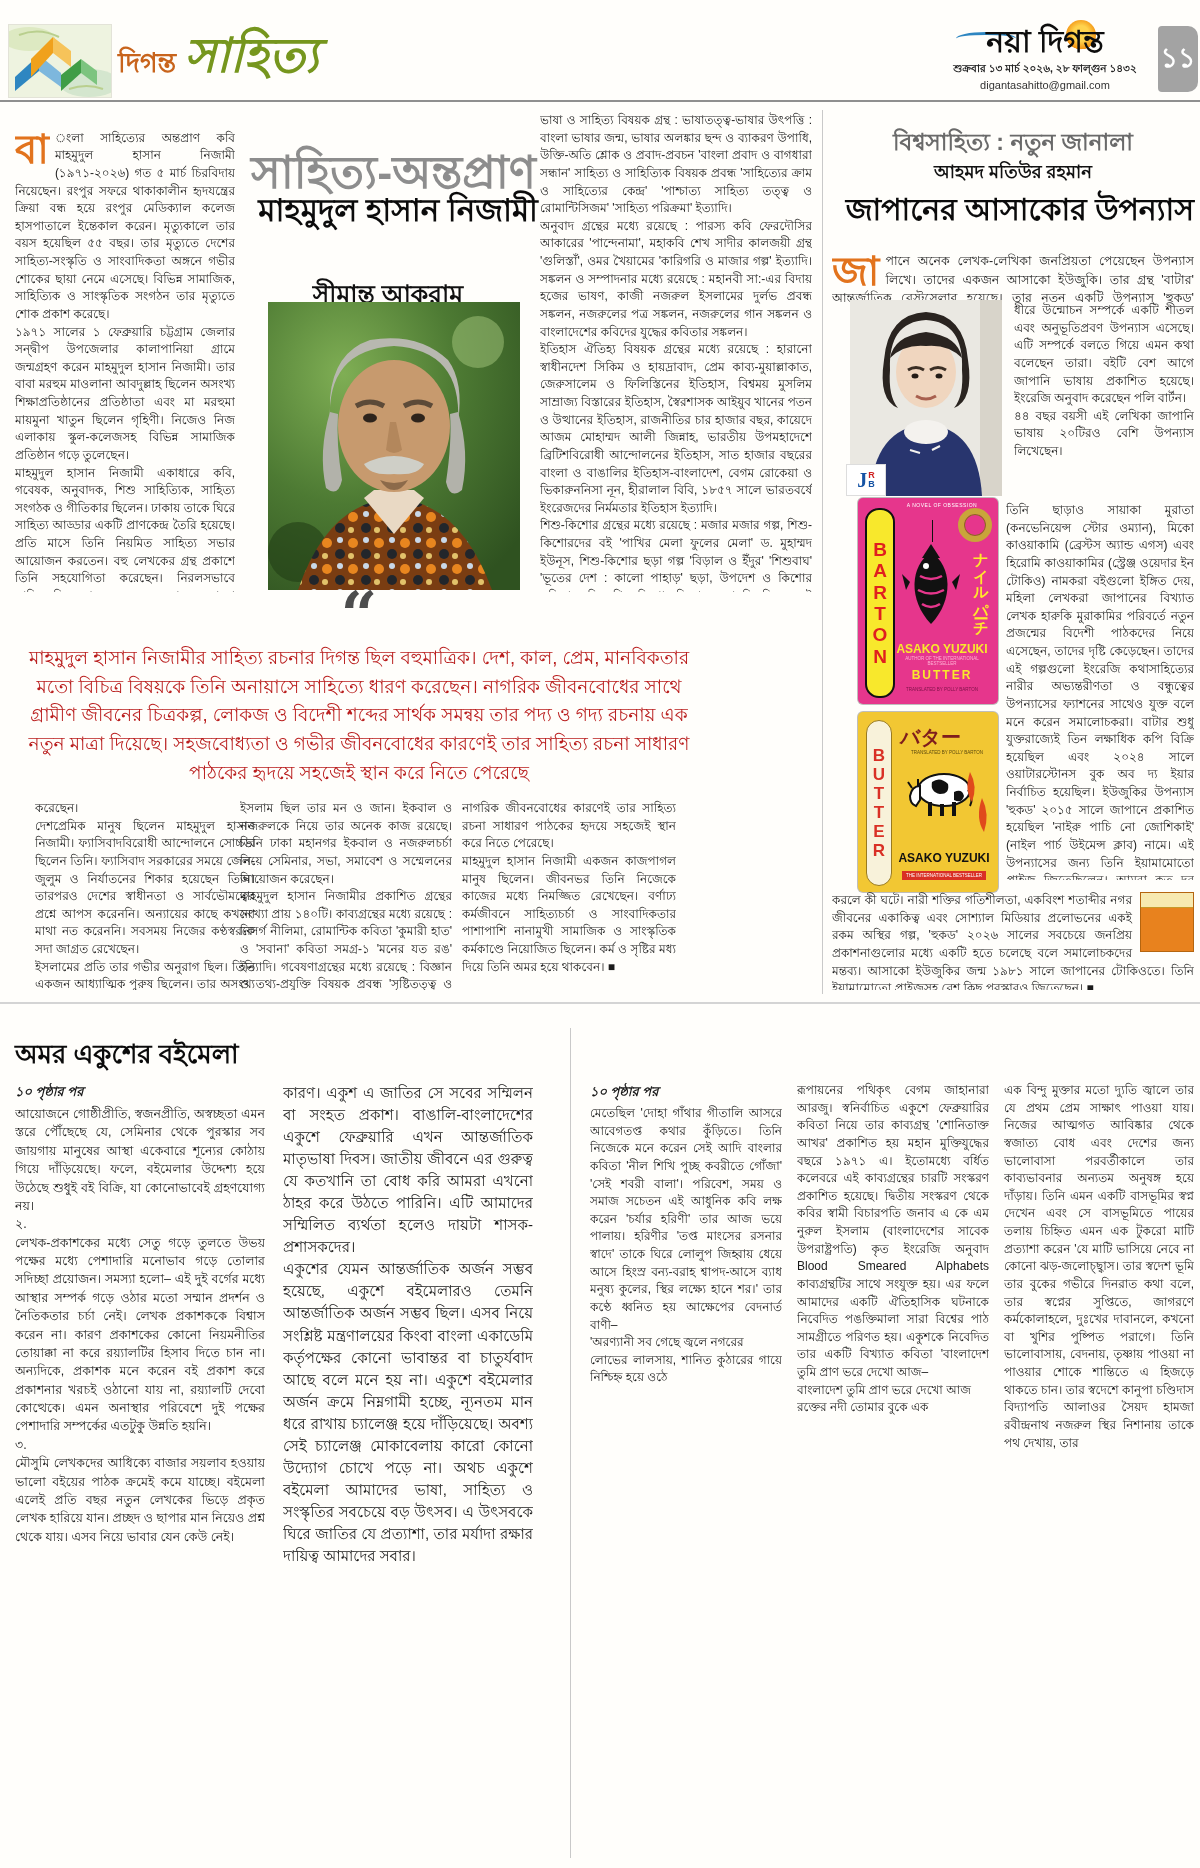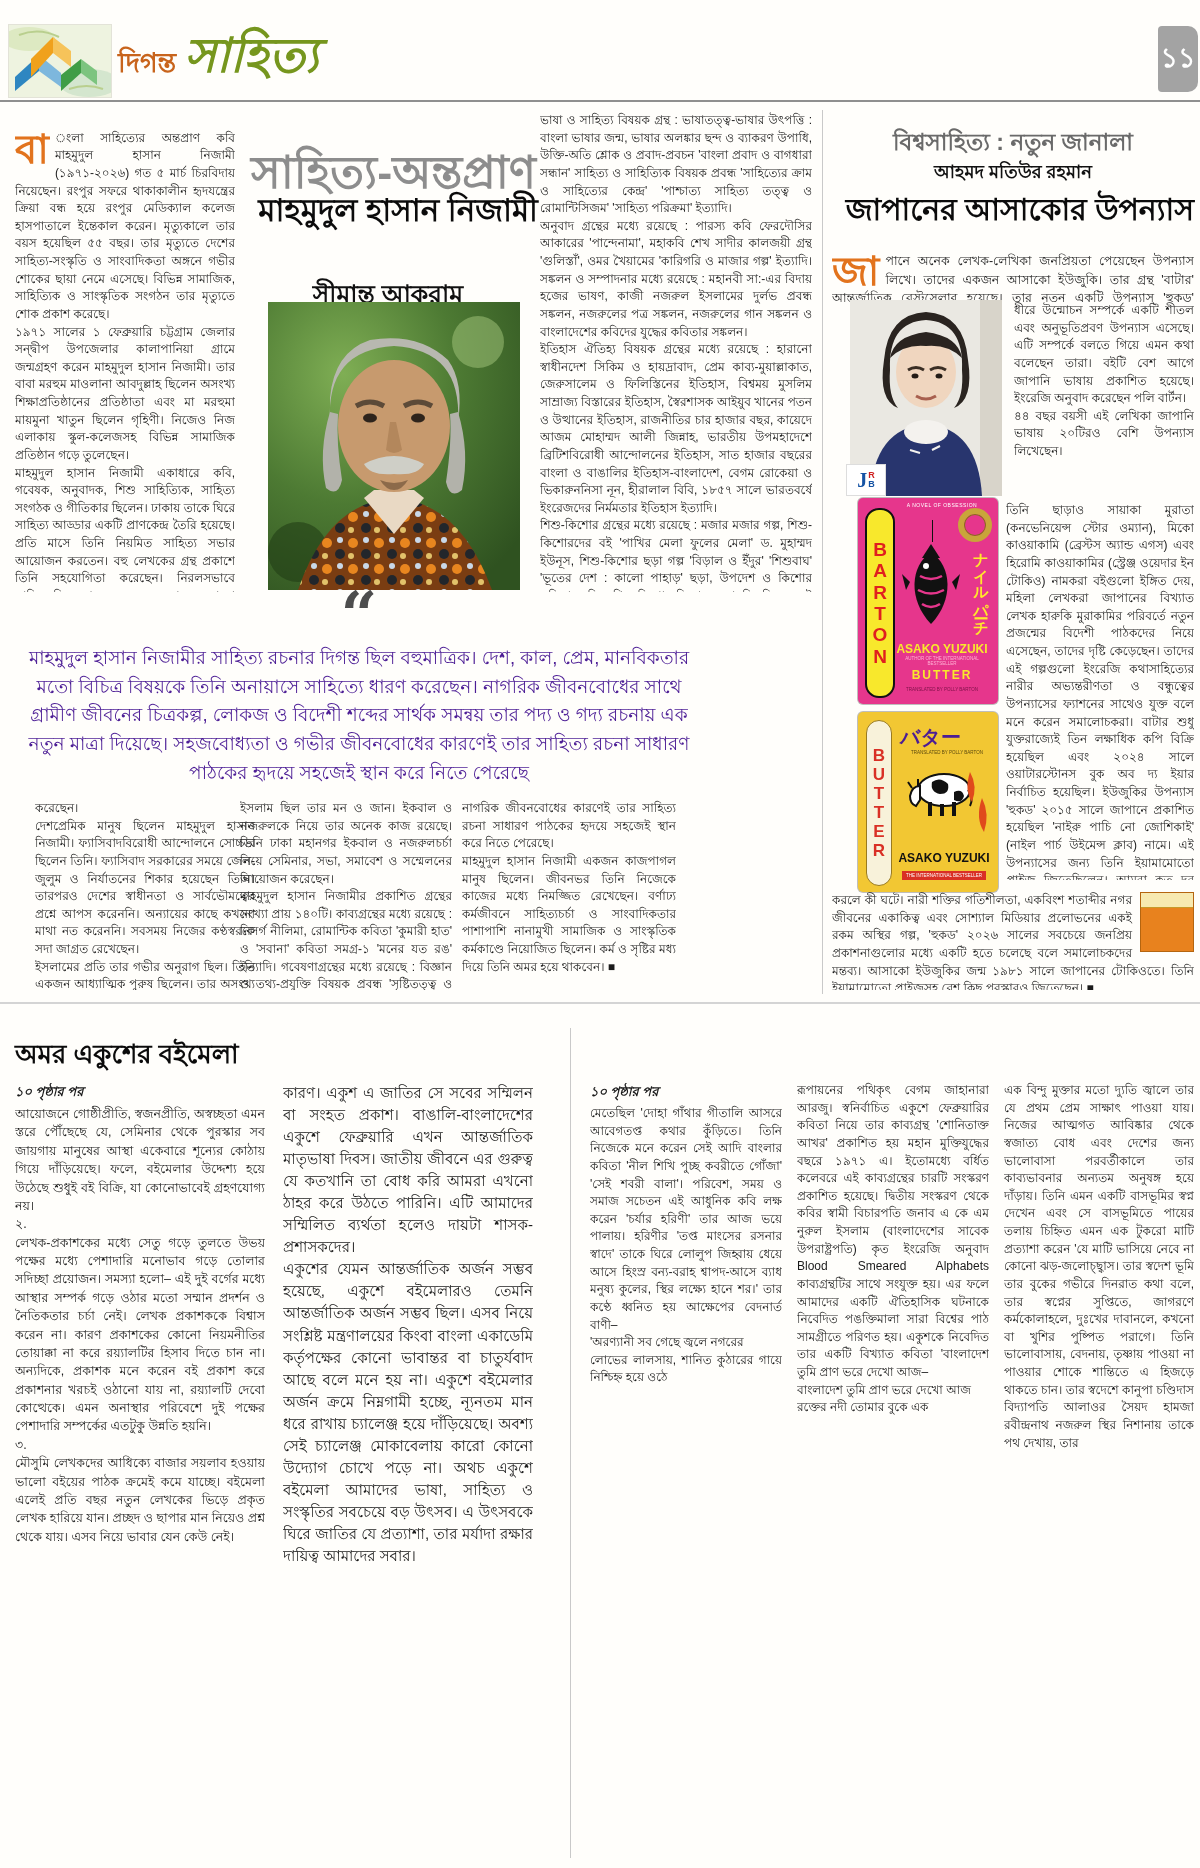--- a/index.html
+++ b/index.html
@@ -34,21 +34,21 @@
   .byline{font-weight:bold;text-align:center;color:#111;}
   .contlabel{font-weight:bold;font-style:italic;font-size:13px;display:block;margin-bottom:4px;}
 
   
   .m-kicker{left:240px;top:138px;width:296px;font-size:45px;text-align:right;}
   .m-title{left:238px;top:192px;width:300px;font-size:31px;line-height:1.2;}
   .m-byline{left:240px;top:275px;width:296px;font-size:25px;text-align:center;}
   .photo-man{left:268px;top:302px;width:252px;height:288px;overflow:hidden;}
   .quote-block{left:25px;top:596px;width:668px;height:200px;text-align:center;}
   .qmark{font-family:"DejaVu Serif","Liberation Serif",serif;font-size:64px;color:#4d4d4d;line-height:.6;height:40px;font-weight:bold;}
-  .qtext{font-size:18.5px;line-height:1.55;color:#4c1d95;margin-top:8px;}
+  .qtext{font-size:18.5px;line-height:1.55;color:#b91c1c;margin-top:8px;}
 
   
   .w-kicker{left:832px;top:124px;width:362px;font-size:23px;}
   .w-author{left:832px;top:158px;width:362px;font-size:18px;}
   .w-title{left:832px;top:186px;width:362px;font-size:30px;}
   .photo-woman{left:850px;top:300px;width:152px;height:196px;overflow:hidden;}
   .jb-badge{left:846px;top:464px;width:38px;height:30px;background:#fff;border:1px solid #ddd;
             display:flex;align-items:center;justify-content:center;z-index:4;font-weight:bold;}
   .jb-main{font-size:20px;color:#1553a4;font-family:"Liberation Serif",serif;}
   .jb-stack{display:flex;flex-direction:column;font-size:9px;line-height:1;margin-left:1px;}
@@ -60,21 +60,21 @@
   .vpill{position:absolute;border-radius:14px;display:flex;align-items:center;justify-content:center;}
   .hooked-pill{left:7px;top:10px;width:26px;height:186px;background:#f8e82c;border:2px solid #111;}
   .butter-pill{left:8px;top:8px;width:24px;height:164px;background:#f8f2da;border:1px solid #9a7b1e;}
   .vword{width:15px;word-break:break-all;text-align:center;font-weight:800;line-height:1.12;}
   .hooked-word{font-size:19px;color:#e01f1f;}
   .butter-word{font-size:17px;color:#d93025;}
   .cov-tagline{position:absolute;left:34px;top:4px;width:100px;text-align:center;font-size:5px;color:#fff;letter-spacing:.5px;}
   .ring{position:absolute;right:6px;top:10px;width:22px;height:22px;border:6px solid #c9a53a;border-radius:50%;box-shadow:inset 0 0 0 1px #8a6d1d;}
   .kata-v{position:absolute;writing-mode:vertical-rl;font-weight:bold;}
   .hooked-kata{right:8px;top:44px;font-size:15px;color:#ffe92b;}
-  .butter-kata{position:absolute;left:42px;top:12px;font-size:20px;color:#4c1d95;font-weight:800;}
+  .butter-kata{position:absolute;left:42px;top:12px;font-size:20px;color:#7f1d1d;font-weight:800;}
   .hook-line{position:absolute;left:74px;top:22px;width:1px;height:22px;background:#111;}
   .fish{position:absolute;left:42px;top:40px;}
   .cov-author{position:absolute;left:34px;width:100px;text-align:center;font-weight:800;}
   .hooked-author{bottom:48px;font-size:12px;color:#f8e82c;line-height:1.1;}
   .hooked-note{position:absolute;left:34px;bottom:38px;width:100px;text-align:center;font-size:4.5px;color:#ffb3d5;}
   .hooked-butter{position:absolute;left:34px;bottom:22px;width:100px;text-align:center;font-size:12px;font-weight:800;color:#f8e82c;letter-spacing:2px;}
   .hooked-trans{position:absolute;left:34px;bottom:12px;width:100px;text-align:center;font-size:4.5px;color:#7e1048;}
   .butter-trans{position:absolute;left:44px;top:38px;width:90px;text-align:center;font-size:4.5px;color:#5c4a10;}
   .cow{position:absolute;left:46px;top:52px;}
   .red-streaks{position:absolute;right:8px;top:60px;width:26px;height:70px;}
@@ -103,20 +103,27 @@
       <path d="M44 12 L62 26 L62 42 L44 28 Z" fill="#f6c35a"></path>
       <path d="M52 50 L72 34 L72 48 L52 66 Z" fill="#3f9d46"></path>
       <path d="M72 34 L88 46 L88 60 L72 48 Z" fill="#7cc47f"></path>
       <path d="M10 10 q20 -8 40 2" stroke="#b9cf8e" stroke-width="2" fill="none"></path>
       <path d="M60 64 q18 -6 34 0" stroke="#b9cf8e" stroke-width="2" fill="none"></path>
     </svg>
   </div>
   <div class="abs masthead-title">
     <span class="mh-light">দিগন্ত</span>
     <span class="mh-main">সাহিত্য</span>
+  </div>
+  <div class="abs brand-box">
+    <div class="brand-sun"></div>
+    <div class="brand-wave"></div>
+    <div class="brand-name">নয়া দিগন্ত</div>
+    <div class="brand-date">শুক্রবার ১৩ মার্চ ২০২৬, ২৮ ফাল্গুন ১৪৩২</div>
+    <div class="brand-email">digantasahitto@gmail.com</div>
   </div>
   <div class="abs pagenum">
     <span>১১</span>
   </div>
   <div class="rule-h" style="top:100px;height:2px;"></div>
 
   <div class="abs kicker m-kicker">সাহিত্য-অন্তপ্রাণ</div>
   <div class="abs headline m-title">মাহমুদুল হাসান নিজামী</div>
   <div class="abs byline m-byline">সীমান্ত আকরাম</div>
 

